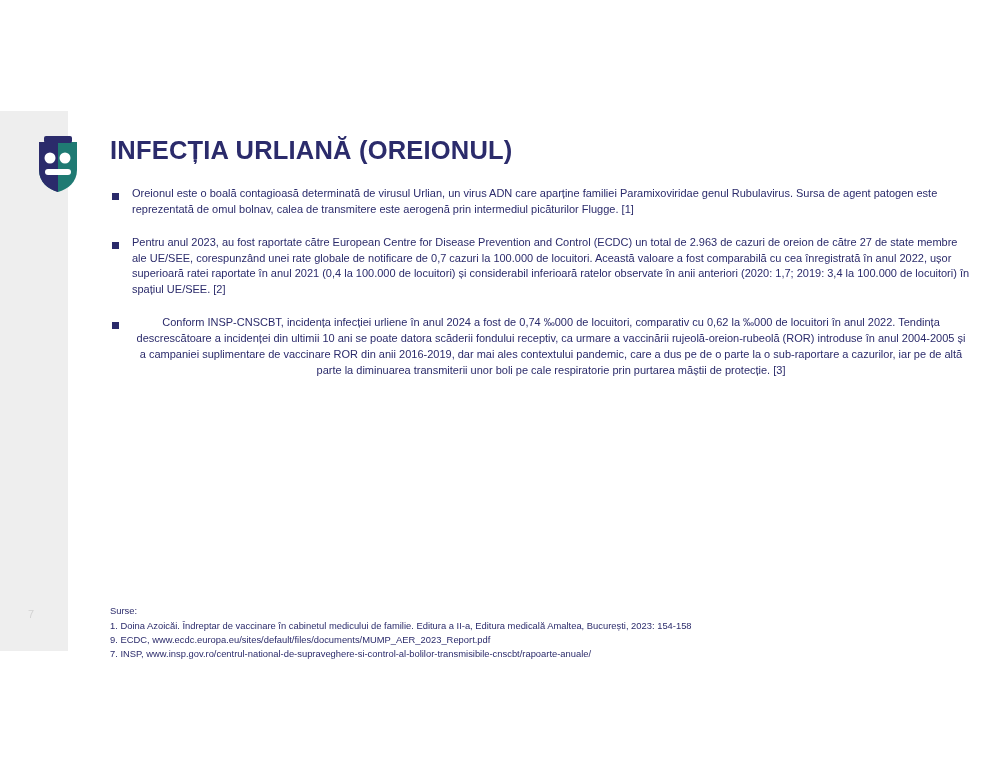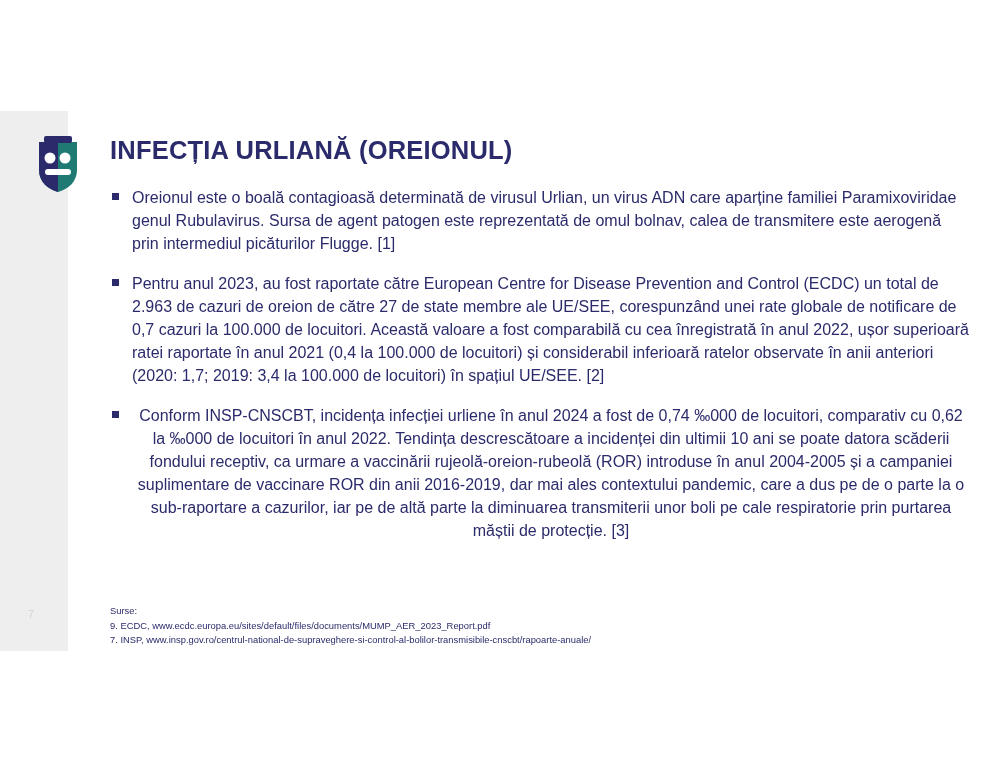--- a/index.html
+++ b/index.html
@@ -55,21 +55,21 @@
   ul.bullets {
     list-style: none;
     margin: 0;
     padding: 0;
   }
   ul.bullets > li {
     position: relative;
     padding-left: 22px;
     margin-bottom: 17px;
     color: #2b2b6b;
-    font-size: 16px;
+    font-size: 11px;
     line-height: 1.44;
     text-align: left;
   }
   ul.bullets > li:last-child { margin-bottom: 0; text-align: center; }
   ul.bullets > li .marker {
     position: absolute;
     left: 2px;
     top: 7px;
     width: 7px;
     height: 7px;
@@ -125,19 +125,20 @@
       </li>
       <li>
         <span class="marker"></span>
         <span>Conform INSP-CNSCBT, incidența infecției urliene în anul 2024 a fost de 0,74 ‰000 de locuitori, comparativ cu 0,62 la ‰000 de locuitori în anul 2022. Tendința descrescătoare a incidenței din ultimii 10 ani se poate datora scăderii fondului receptiv, ca urmare a vaccinării rujeolă-oreion-rubeolă (ROR) introduse în anul 2004-2005 și a campaniei suplimentare de vaccinare ROR din anii 2016-2019, dar mai ales contextului pandemic, care a dus pe de o parte la o sub-raportare a cazurilor, iar pe de altă parte la diminuarea transmiterii unor boli pe cale respiratorie prin purtarea măștii de protecție. [3]</span>
       </li>
     </ul>
   </div>
 
   <div class="sources">
     <div class="src-title">Surse:</div>
+    <div>1. Doina Azoicăi. Îndreptar de vaccinare în cabinetul medicului de familie. Editura a II-a, Editura medicală Amaltea, București, 2023: 154-158</div>
     <div>9. ECDC, www.ecdc.europa.eu/sites/default/files/documents/MUMP_AER_2023_Report.pdf</div>
     <div>7. INSP, www.insp.gov.ro/centrul-national-de-supraveghere-si-control-al-bolilor-transmisibile-cnscbt/rapoarte-anuale/</div>
   </div>
 
   <div class="page-number">7</div>
 
 </div>
 
 </body></html>

